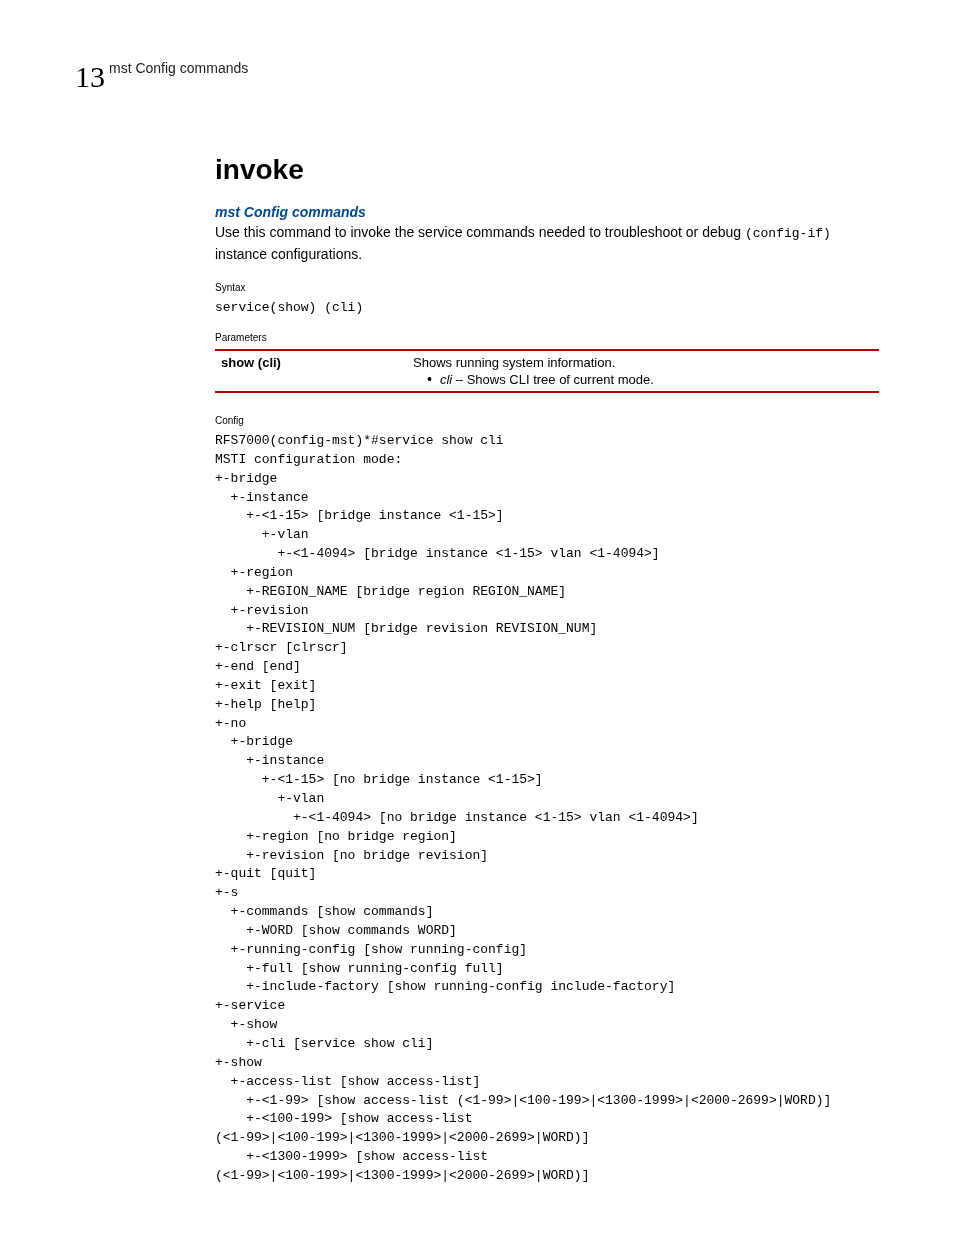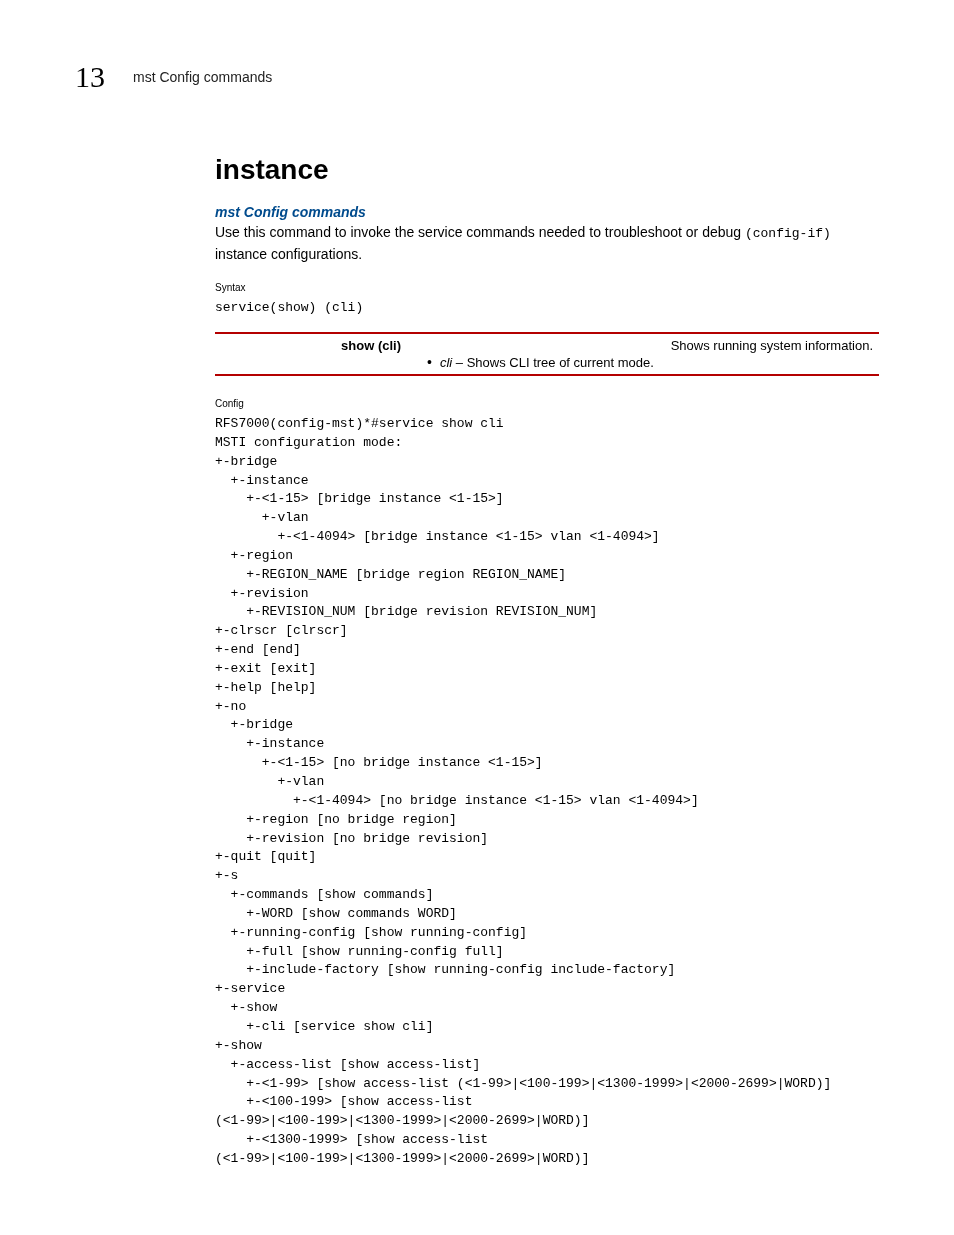--- a/index.html
+++ b/index.html
@@ -12,22 +12,22 @@
   }
   .page {
     position: relative;
     width: 954px;
     min-height: 1235px;
     box-sizing: border-box;
     padding: 60px 75px 80px 75px;
   }
   .running-head {
     display: flex;
-    align-items: center;
-    gap: 28px;
+    align-items: flex-start;
+    gap: 4px;
     margin-bottom: 60px;
   }
   .chapnum {
     font-family: Georgia, "Times New Roman", serif;
     font-size: 30px;
     font-weight: 400;
   }
   .chapname {
     font-size: 14px;
     color: #222;
@@ -76,21 +76,20 @@
   .param-table .top-rule td {
     border-top: 2px solid #b40000;
   }
   .param-table .bottom-rule td {
     border-bottom: 2px solid #b40000;
   }
   .param-table td {
     padding: 4px 6px 4px 6px;
     vertical-align: top;
     font-size: 13px;
-    text-align: right;
   }
   .param-name {
     font-weight: bold;
     width: 180px;
   }
   .bullet-item {
     display: flex;
     align-items: baseline;
     gap: 8px;
     margin-top: 2px;
@@ -109,31 +108,32 @@
 
 <div class="page">
 
   <div class="running-head">
     <div class="chapnum">13</div>
     <div class="chapname">mst Config commands</div>
   </div>
 
   <div class="content">
 
-    <h1 class="title">instance</h1>
+    <h1 class="title">invoke</h1>
 
     <div class="link">mst Config commands</div>
 
     <div class="body">
       <span>Use this command to invoke the service commands needed to troubleshoot or debug </span><span class="mono-inline">(config-if)</span><span> instance configurations.</span>
     </div>
 
     <h3 class="sub">Syntax</h3>
     <div class="codeblock">service(show) (cli)</div>
 
+    <h3 class="sub">Parameters</h3>
 
     <table class="param-table">
       <tbody>
           <tr class="top-rule bottom-rule">
         <td class="param-name">show (cli)</td>
         <td>
           <div>Shows running system information.</div>
           <div class="bullet-item">
             <span class="bullet-dot">•</span>
             <span>

